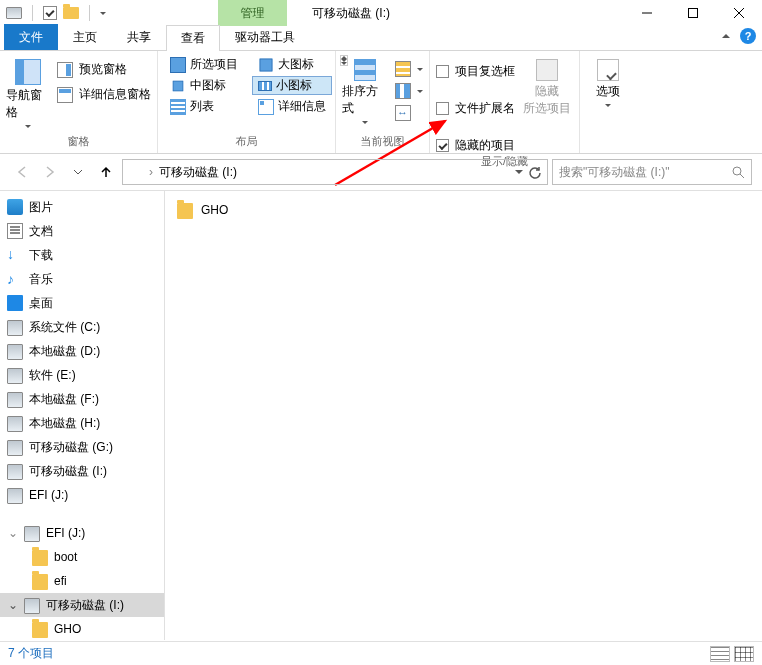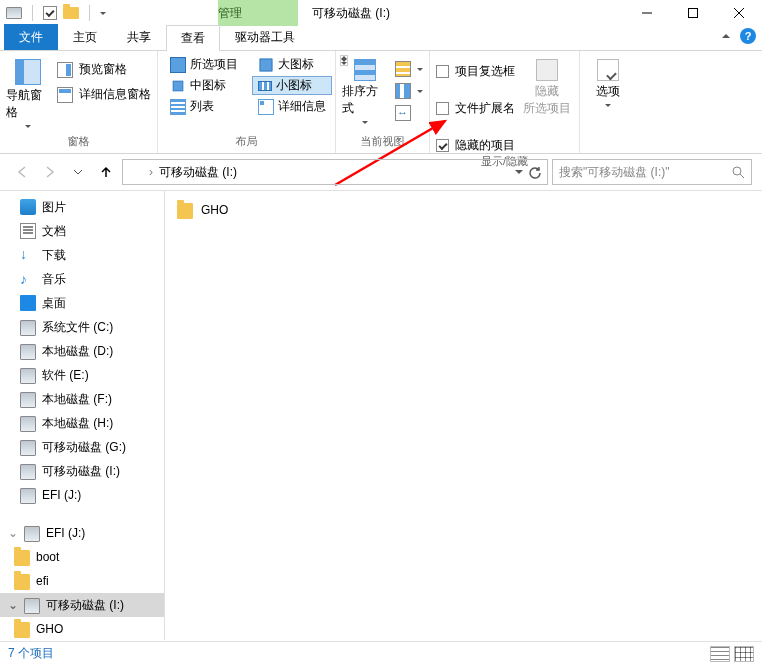--- a/index.html
+++ b/index.html
@@ -8,21 +8,21 @@
   
   .titlebar { height: 26px; display: flex; align-items: center; padding: 0 0 0 6px; background: #fff; position: relative; }
   .titlebar .qat { display: flex; align-items: center; gap: 6px; }
   .titlebar .drive-ico { width:16px; height:12px; background:linear-gradient(#bfc8d0,#e8eef3); border:1px solid #888; border-radius:1px; }
   .titlebar .qat-sep { width:1px; height:16px; background:#ccc; margin:0 4px; }
   .titlebar .qat-check { width:14px; height:14px; border:1px solid #888; position:relative; }
   .titlebar .qat-check::after { content:""; position:absolute; left:2px; top:3px; width:6px; height:3px; border-left:2px solid #333; border-bottom:2px solid #333; transform:rotate(-45deg);}
   .titlebar .qat-folder { width:16px; height:12px; background:#f5c551; border-radius:1px; position:relative; }
   .titlebar .qat-folder::before { content:""; position:absolute; top:-3px; left:0; width:7px; height:3px; background:#f5c551; border-top-left-radius:1px; border-top-right-radius:1px;}
   .titlebar .qat-dd { width:0;height:0;border-left:3px solid transparent;border-right:3px solid transparent;border-top:3px solid #555;}
-  .titlebar .ctx-tab { position:absolute; left:218px; top:0; width:80px; height:26px; background:#b6e3a6; color:#2d5f1f; text-align:left; line-height:26px;}
+  .titlebar .ctx-tab { position:absolute; left:218px; top:0; width:69px; height:26px; background:#b6e3a6; color:#2d5f1f; text-align:center; line-height:26px;}
   .titlebar .title-text { position:absolute; left:312px; top:0; line-height:26px; color:#000;}
   .titlebar .win-controls { position:absolute; right:0; top:0; display:flex; }
   .titlebar .win-btn { width:46px; height:26px; display:flex; align-items:center; justify-content:center; }
 
   
   .tabs { height: 24px; display:flex; align-items:flex-end; padding-left:4px; background:#fff; position:relative;}
   .tab { padding:4px 14px; border:1px solid transparent; border-bottom:none; cursor:default;}
   .tab.file { background:#1979ca; color:#fff; padding:4px 14px;}
   .tab.active { border-color:#d5d5d5; background:#fff; position:relative; top:1px;}
   .tabs .help-area { position:absolute; right:6px; top:2px; display:flex; align-items:center; gap:10px;}
@@ -73,22 +73,22 @@
   .arrow-btn.enabled { color:#000;}
   .addr { flex:1; display:flex; align-items:center; height:26px; border:1px solid #bfbfbf; padding:0 4px; gap:6px; position:relative;}
   .addr .dd { position:absolute; right:24px; top:10px; width:0;height:0;border-left:4px solid transparent;border-right:4px solid transparent;border-top:4px solid #555;}
   .addr .refresh { position:absolute; right:4px; top:4px; width:16px;height:16px;}
   .search { width:200px; height:26px; border:1px solid #bfbfbf; display:flex; align-items:center; padding:0 6px; color:#888; position:relative;}
   .search .mag { position:absolute; right:6px; top:5px; }
 
   
   .split { display:flex; height:450px; border-top:1px solid #e0e0e0;}
   .tree { width:165px; overflow:auto; border-right:1px solid #e0e0e0; padding-top:4px;}
-  .tree-item { display:flex; align-items:center; gap:6px; height:24px; padding-left:20px; white-space:nowrap;}
-  .tree-item.depth1 { padding-left:14px;}
+  .tree-item { display:flex; align-items:center; gap:6px; height:24px; padding-left:7px; white-space:nowrap;}
+  .tree-item.depth1 { padding-left:32px;}
   .tree-item.sel { background:#d8d8d8;}
   .tree-item .fico { width:16px;height:16px; flex-shrink:0;}
   .ic-pictures { background:linear-gradient(#3fa4e6,#1e7ec8); border-radius:2px;}
   .ic-docs { background:#fff; border:1px solid #888;}
   .ic-docs::after{content:"";display:block;margin:2px;height:2px;background:#888;box-shadow:0 3px 0 #888,0 6px 0 #888;}
   .ic-down { color:#1e88e5; font-size:14px; line-height:14px;}
   .ic-music { color:#1e88e5; font-size:14px;}
   .ic-desktop { background:#1e88e5; border-radius:1px;}
   .ic-drive { background:linear-gradient(#bfc8d0,#e8eef3); border:1px solid #888; border-radius:1px; height:11px; margin-top:2px;}
   .ic-folder { background:#f5c551; border-radius:1px; height:12px; margin-top:2px; position:relative;}

